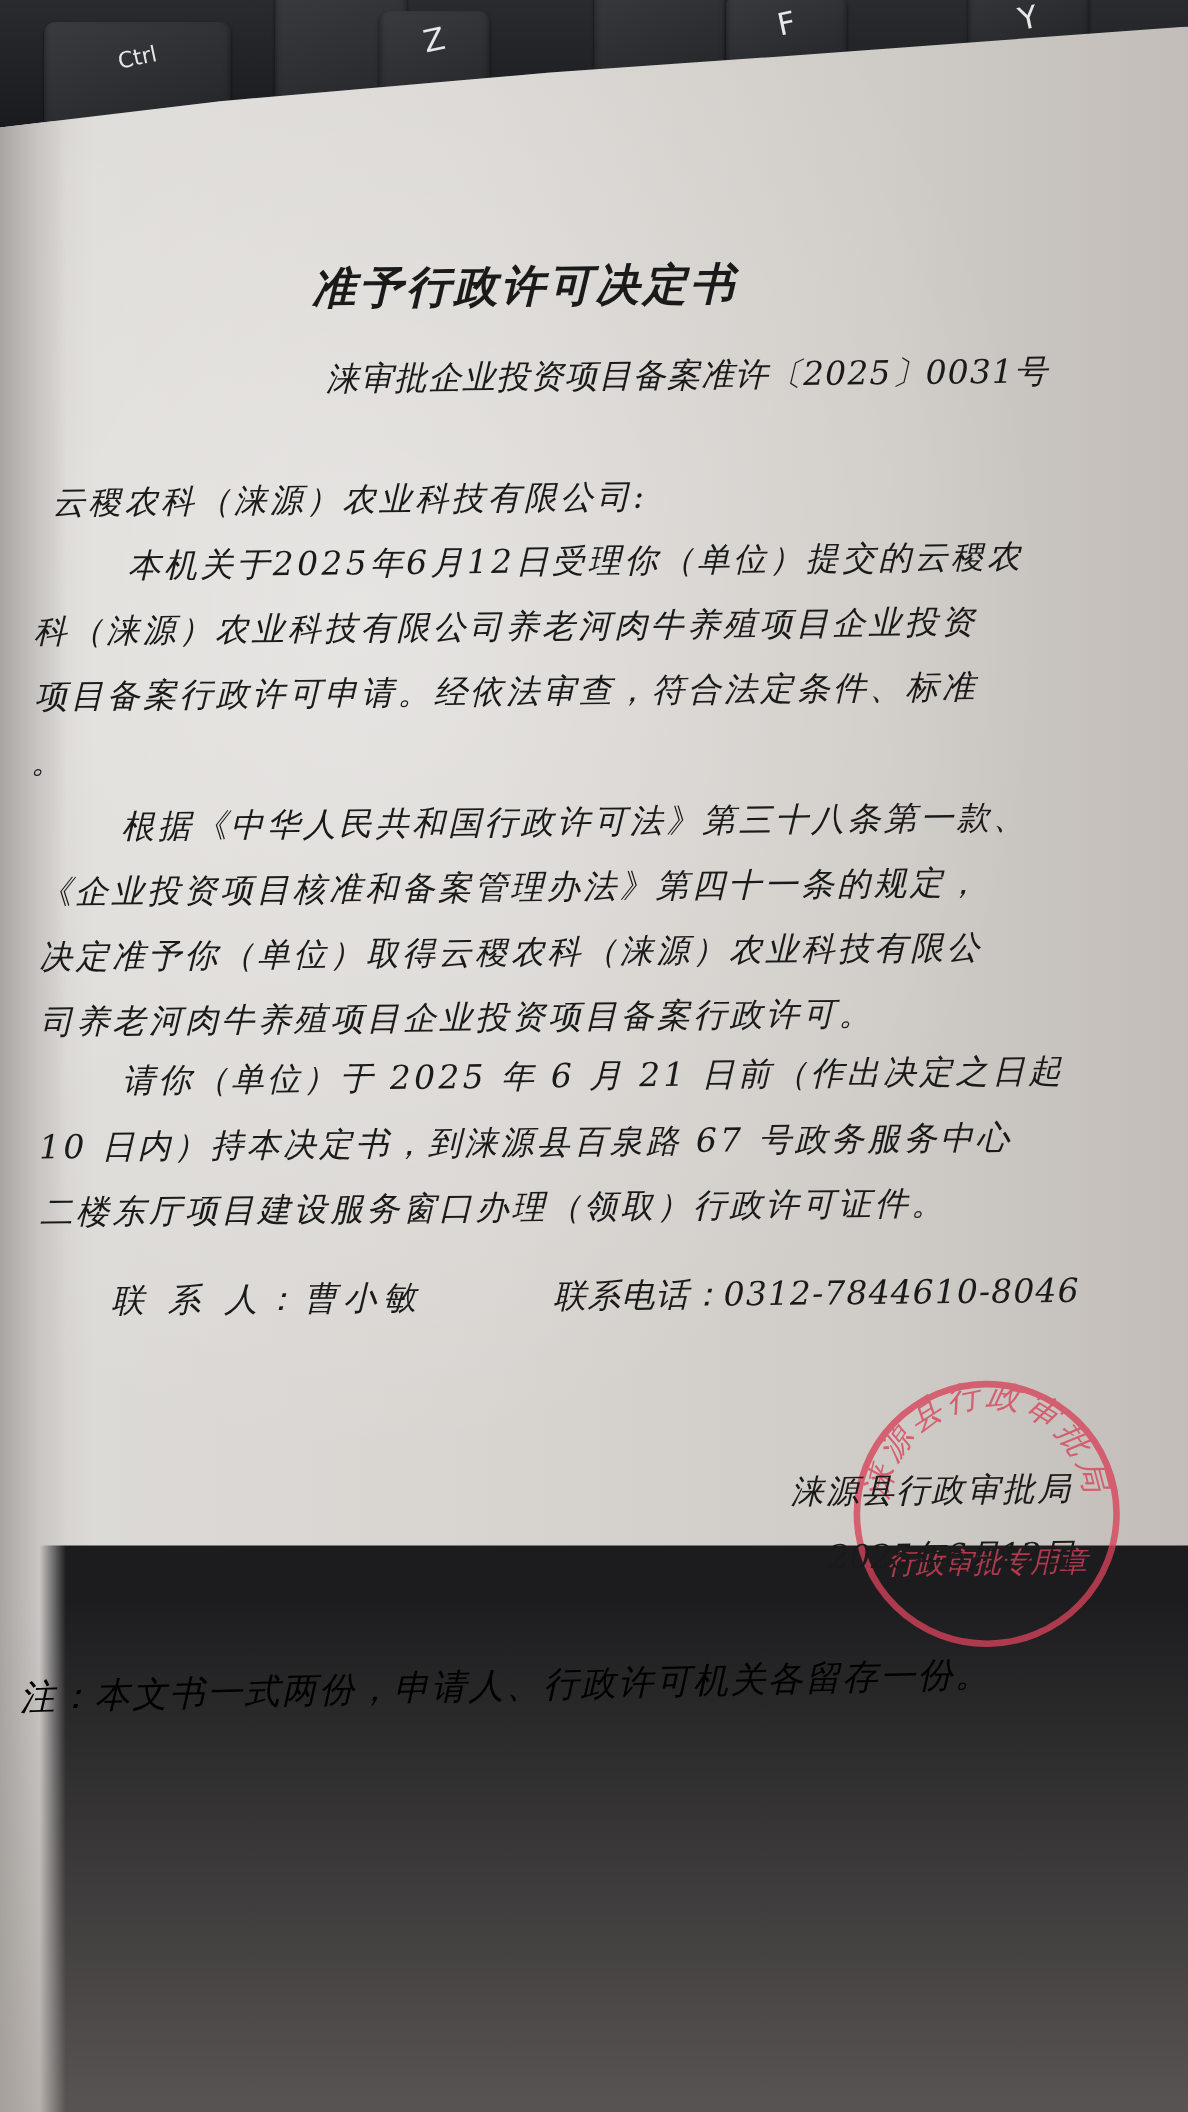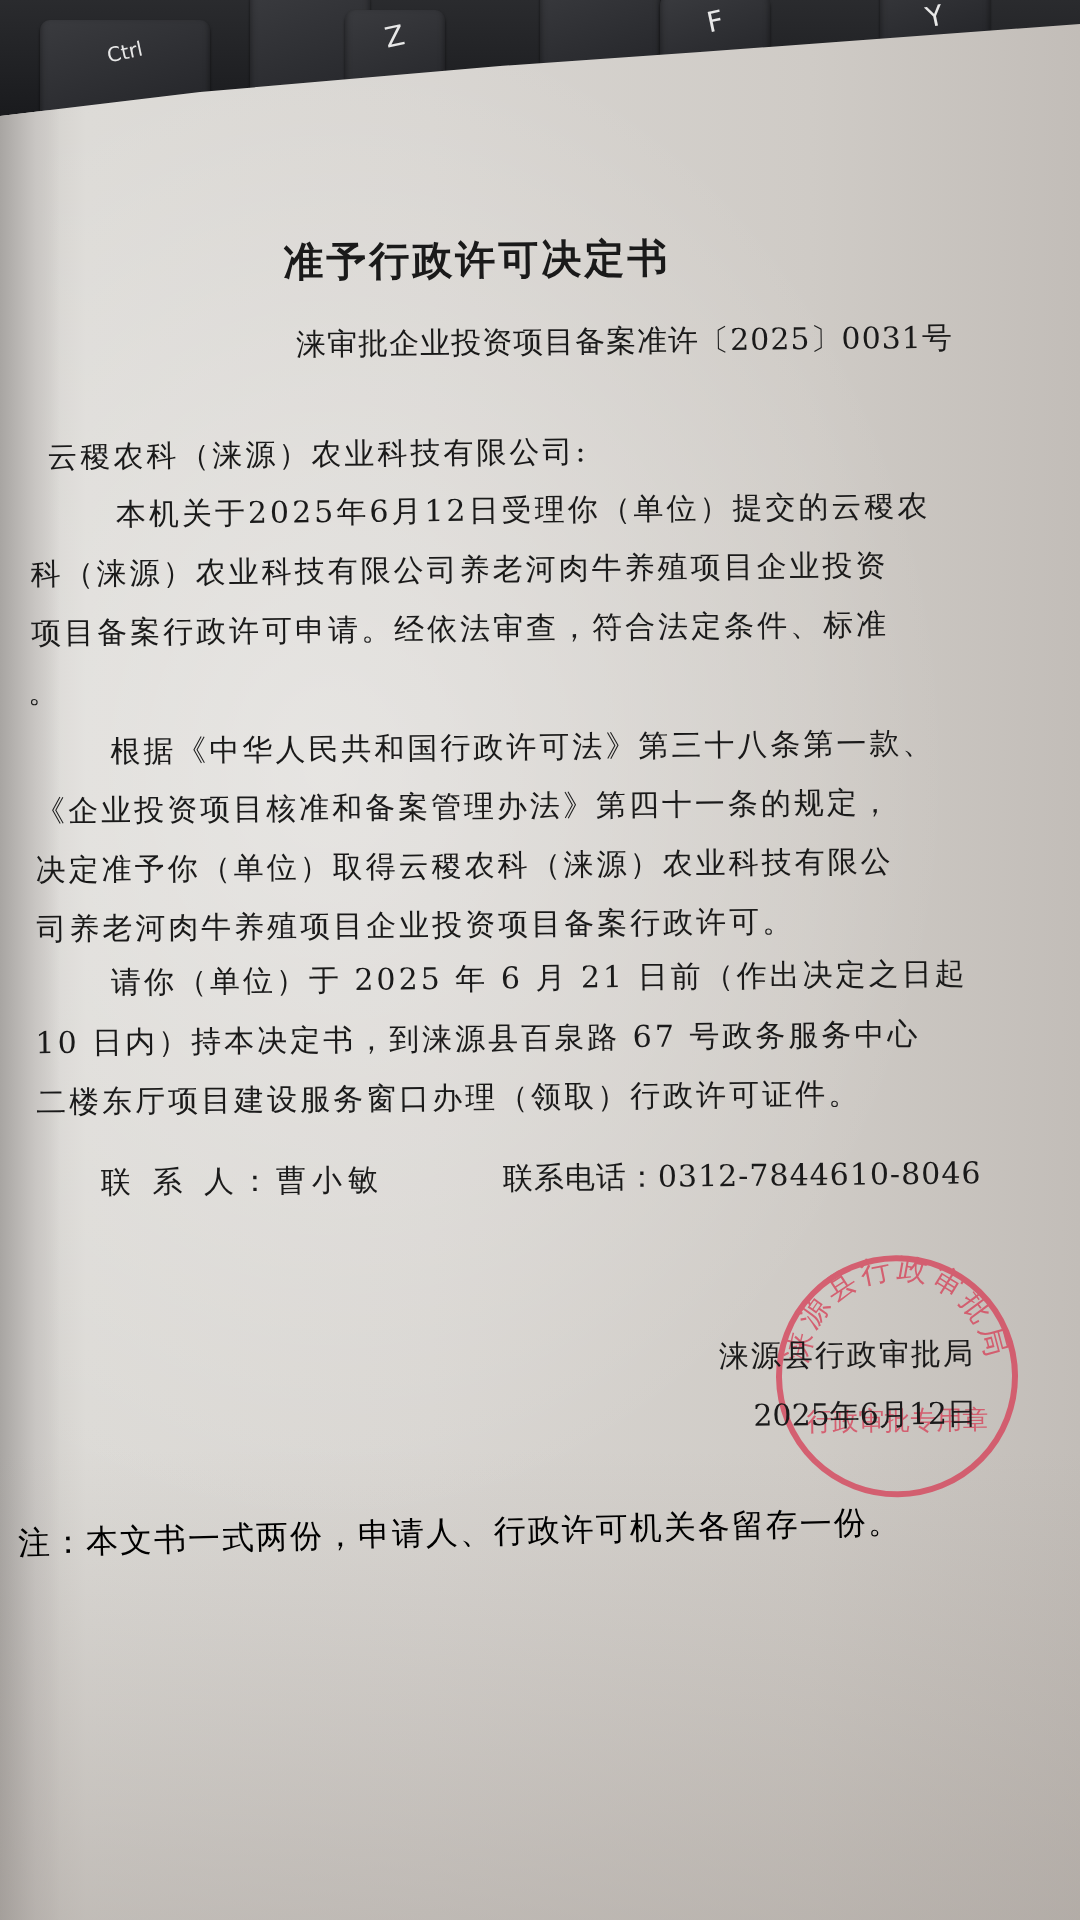--- a/index.html
+++ b/index.html
@@ -34,25 +34,26 @@
       align-items: flex-start;
       justify-content: center;
       padding-top: 10px;
       box-sizing: border-box;
     }
     .key-label { transform: rotate(-12deg); display: inline-block; }
     
     .paper {
       position: absolute;
       left: 0; top: 0;
-      width: 1080px; height: 1920px;
+      width: 1080px; height: 1405px;
       clip-path: polygon(0 116px, 200px 92px, 500px 66px, 700px 52px, 1080px 24px, 1080px 1920px, 0 1920px);
       background:
         radial-gradient(ellipse 900px 1100px at 30% 40%, rgba(255,255,255,0.35), rgba(255,255,255,0) 70%),
         linear-gradient(90deg, #c9c6c2 0%, #dcdad6 8%, #d8d5d1 40%, #cfcbc6 75%, #c2bdb8 100%);
+      font-style: italic;
     }
     .paper-bottom-shade {
       position: absolute;
       left: 0; top: 1450px;
       width: 1080px; height: 470px;
       background: linear-gradient(180deg, rgba(160,152,146,0) 0%, rgba(160,152,146,0.45) 100%);
       pointer-events: none;
     }
     .left-fold {
       position: absolute;

